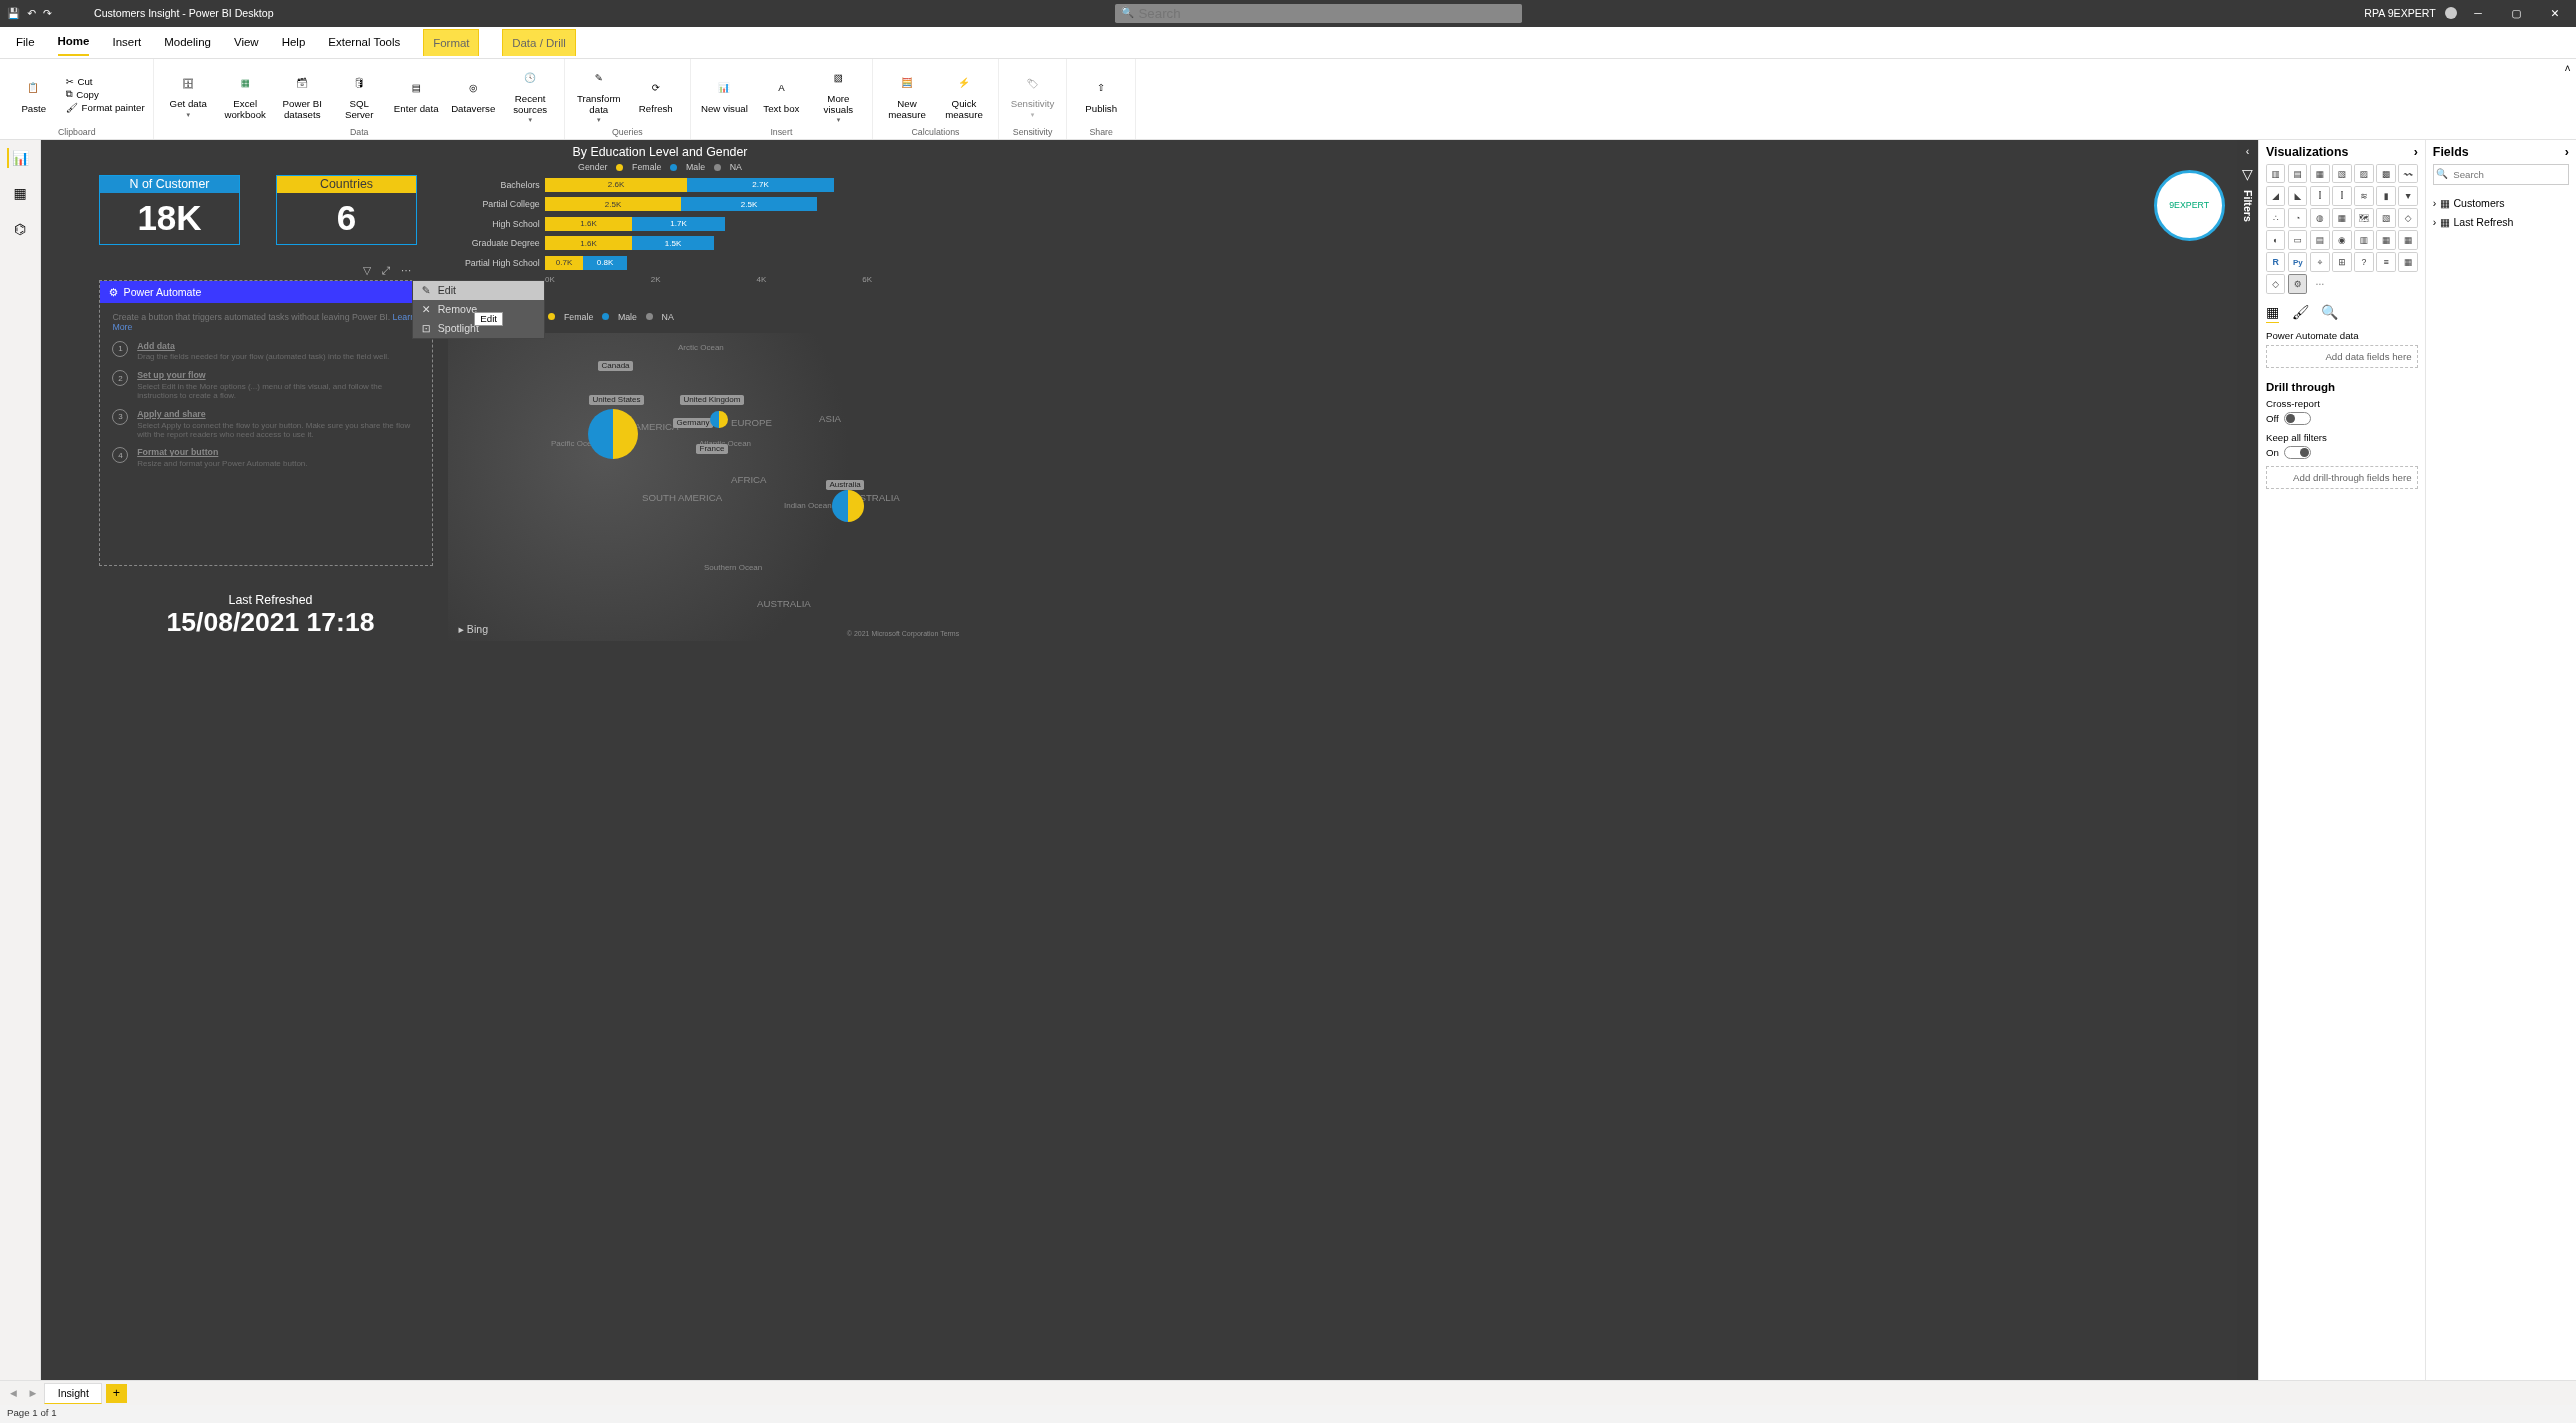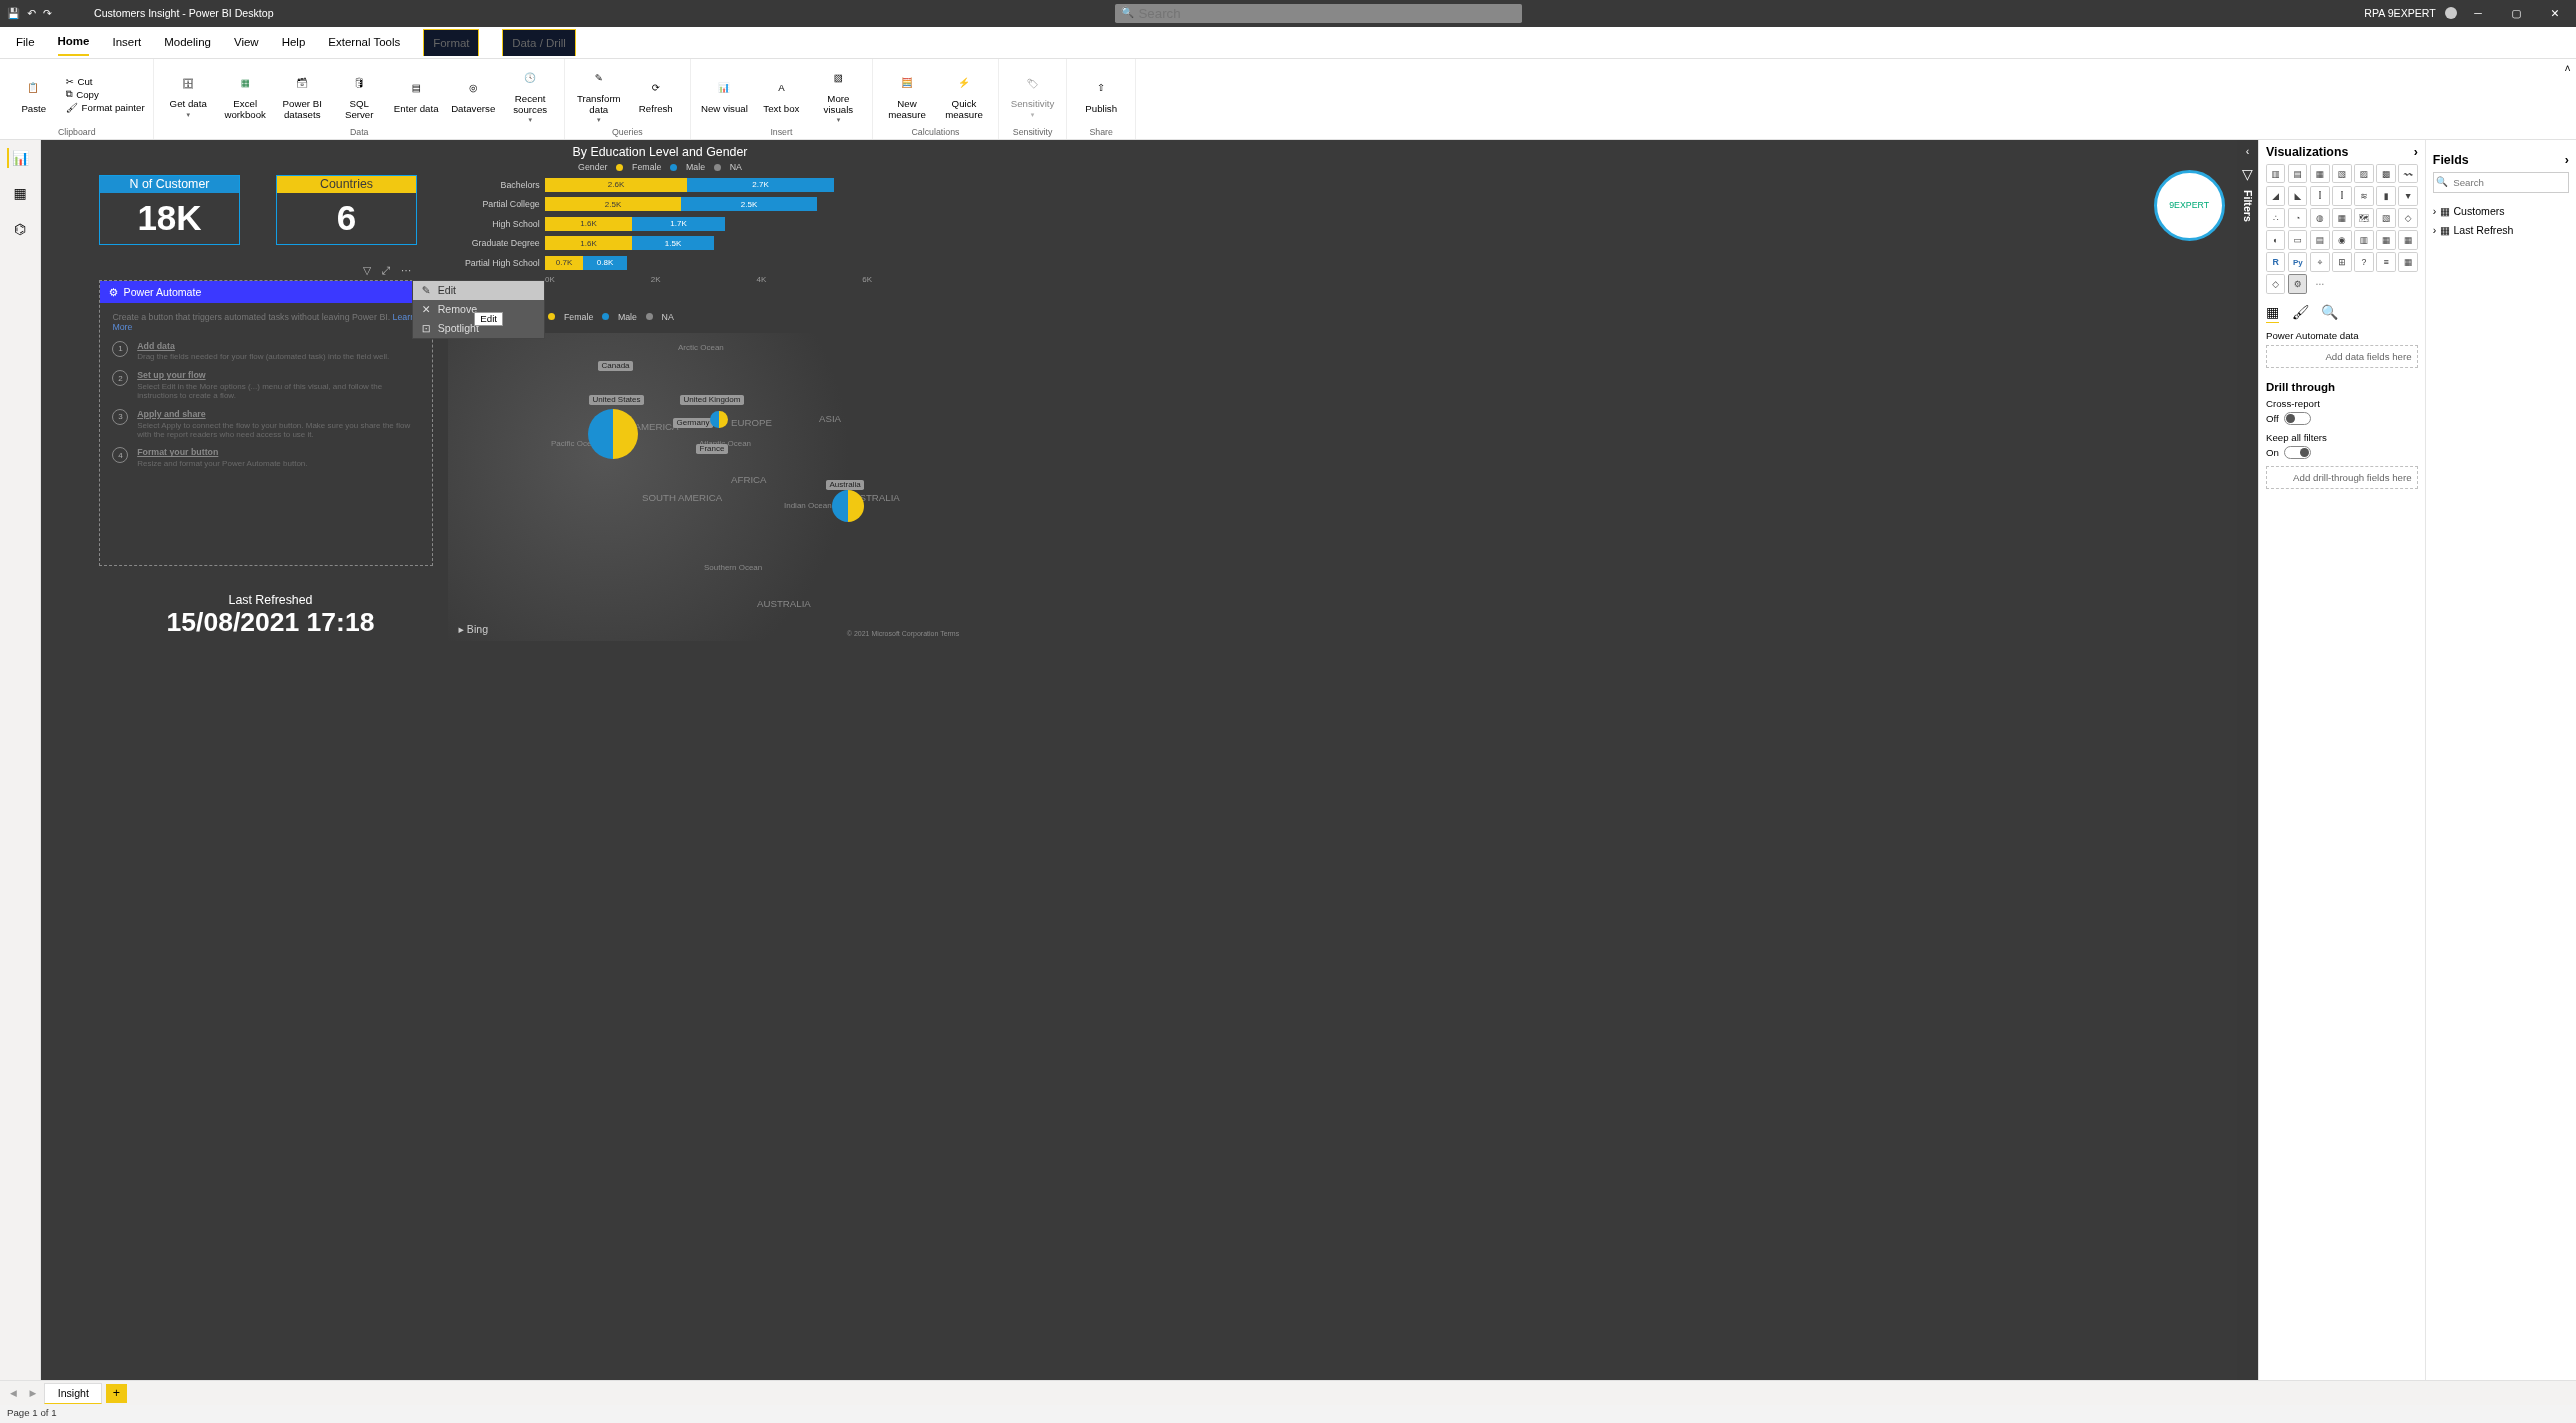--- a/index.html
+++ b/index.html
@@ -12,21 +12,21 @@
 .titlebar .search-wrap { flex: 1; display: flex; justify-content: center; }
 .titlebar .search { width: 407px; height: 19.4px; background: #888; border: none; border-radius: 1.8px; padding: 0 7px 0 23px; color: #fff; }
 .titlebar .right { display: flex; align-items: center; gap: 3.5px; padding-right: 3.5px; }
 .titlebar .user { font-size: 10.6px; margin-right: 5.3px; }
 .titlebar .winbtn { width: 35px; height: 26.5px; display: flex; align-items: center; justify-content: center; }
 
 
 .tabstrip { height: 32px; background: #fff; border-bottom: 0.9px solid #e1e1e1; display: flex; align-items: center; gap: 23px; padding: 0 16px; font-size: 11.5px; }
 .tabstrip .tab { padding: 7px 0; cursor: pointer; }
 .tabstrip .tab.active { border-bottom: 2.7px solid #f2c811; font-weight: 600; }
-.tabstrip .tab.context { color: #666; background: #0f172a; padding: 7px 8.8px; border: 0.9px solid #f2c811; border-bottom: none; }
+.tabstrip .tab.context { color: #666; background: #fde047; padding: 7px 8.8px; border: 0.9px solid #f2c811; border-bottom: none; }
 
 
 .ribbon { height: 81px; background: #fff; border-bottom: 0.9px solid #e1e1e1; display: flex; position: relative; }
 .ribbon .group { display: flex; flex-direction: column; padding: 3.5px 8.8px 0; border-right: 0.9px solid #eee; }
 .ribbon .group .body { flex: 1; display: flex; align-items: center; gap: 7px; }
 .ribbon .group .label { font-size: 8.8px; color: #666; text-align: center; padding-bottom: 1.8px; }
 .ribbon .btn-big { display: flex; flex-direction: column; align-items: center; justify-content: flex-start; width: 50px; font-size: 9.7px; text-align: center; gap: 1.8px; cursor: pointer; }
 .ribbon .btn-big .ic { width: 26.5px; height: 26.5px; display: flex; align-items: center; justify-content: center; }
 .ribbon .btn-sm { display: flex; align-items: center; gap: 3.5px; font-size: 9.7px; cursor: pointer; }
 .ribbon .paste-col { display: flex; flex-direction: column; gap: 1.8px; }
@@ -39,21 +39,21 @@
 .leftrail .ritem.active { border-left: 2.7px solid #f2c811; }
 
 .canvas { flex: 1; background: #3a3a3a; position: relative; overflow: hidden; }
 
 .filters { width: 21px; background: #393939; color: #fff; display: flex; flex-direction: column; align-items: center; padding-top: 5.3px; }
 .filters .chev { font-size: 10.6px; margin-bottom: 8.8px; cursor: pointer; }
 .filters .label { writing-mode: vertical-rl; font-size: 10.6px; margin-top: 8.8px; font-weight: 600; }
 
 .rightpane { width: 318px; background: #fff; border-left: 0.9px solid #e1e1e1; display: flex; }
 .viz { flex: 0 0 159px; border-right: 0.9px solid #e5e5e5; padding: 5.3px 7px; display: flex; flex-direction: column; }
-.fields { flex: 1; padding: 5.3px 7px; margin-top: 8px; }
+.fields { flex: 1; padding: 5.3px 7px; }
 .pane-head { display: flex; justify-content: space-between; align-items: center; font-weight: 600; font-size: 12.4px; margin-bottom: 5.3px; }
 .viz-gallery { display: grid; grid-template-columns: repeat(7, 19.4px); gap: 2.7px; margin-bottom: 7px; }
 .viz-gallery .v { width: 19.4px; height: 19.4px; border: 0.9px solid #d0d0d0; border-radius: 1.8px; display: flex; align-items: center; justify-content: center; font-size: 8.8px; color: #444; cursor: pointer; }
 .viz-gallery .v.sel { background: #e3e3e3; border-color: #888; }
 .viz .well { border: 0.9px dashed #c0c0c0; padding: 5.3px; font-size: 9.7px; color: #666; margin-bottom: 8.8px; text-align: right; }
 .viz .section-label { font-size: 9.7px; margin-bottom: 3.5px; }
 .viz .drill-head { font-weight: 600; font-size: 11.5px; margin: 3.5px 0 5.3px; }
 .toggle-row { display: flex; justify-content: space-between; align-items: center; font-size: 9.7px; margin-bottom: 7px; flex-direction: column; align-items: flex-start; gap: 3.5px; }
 .toggle { width: 26.5px; height: 12.4px; border: 0.9px solid #888; border-radius: 7px; position: relative; }
 .toggle .knob { width: 8.8px; height: 8.8px; background: #555; border-radius: 50%; position: absolute; top: 0.9px; }

